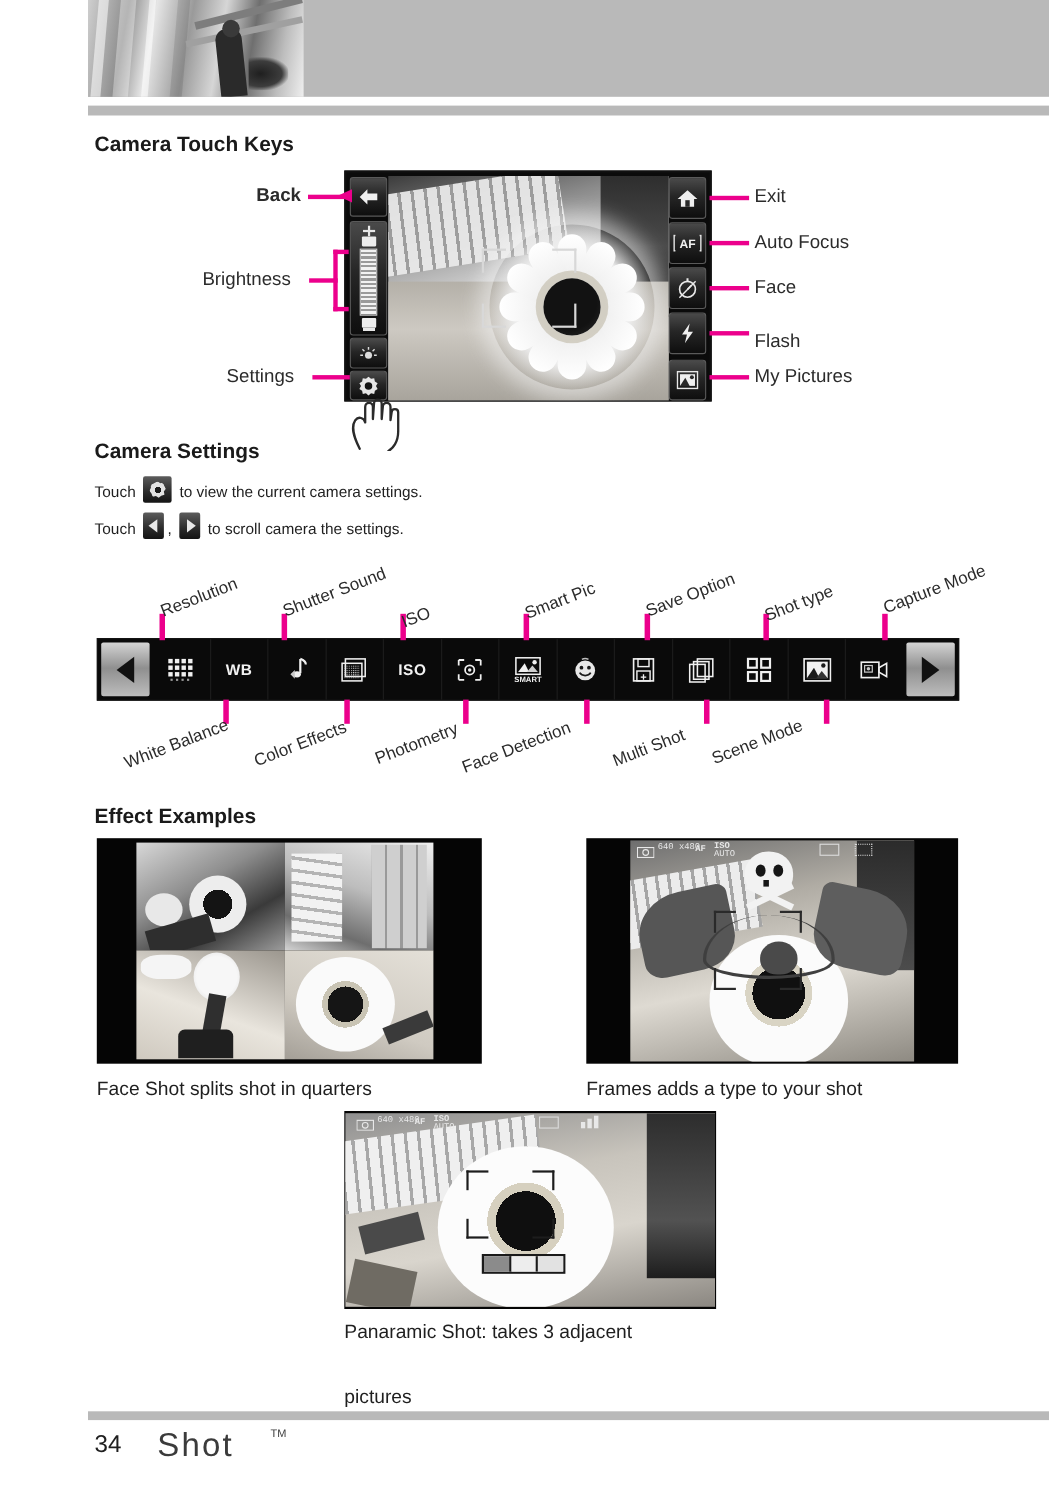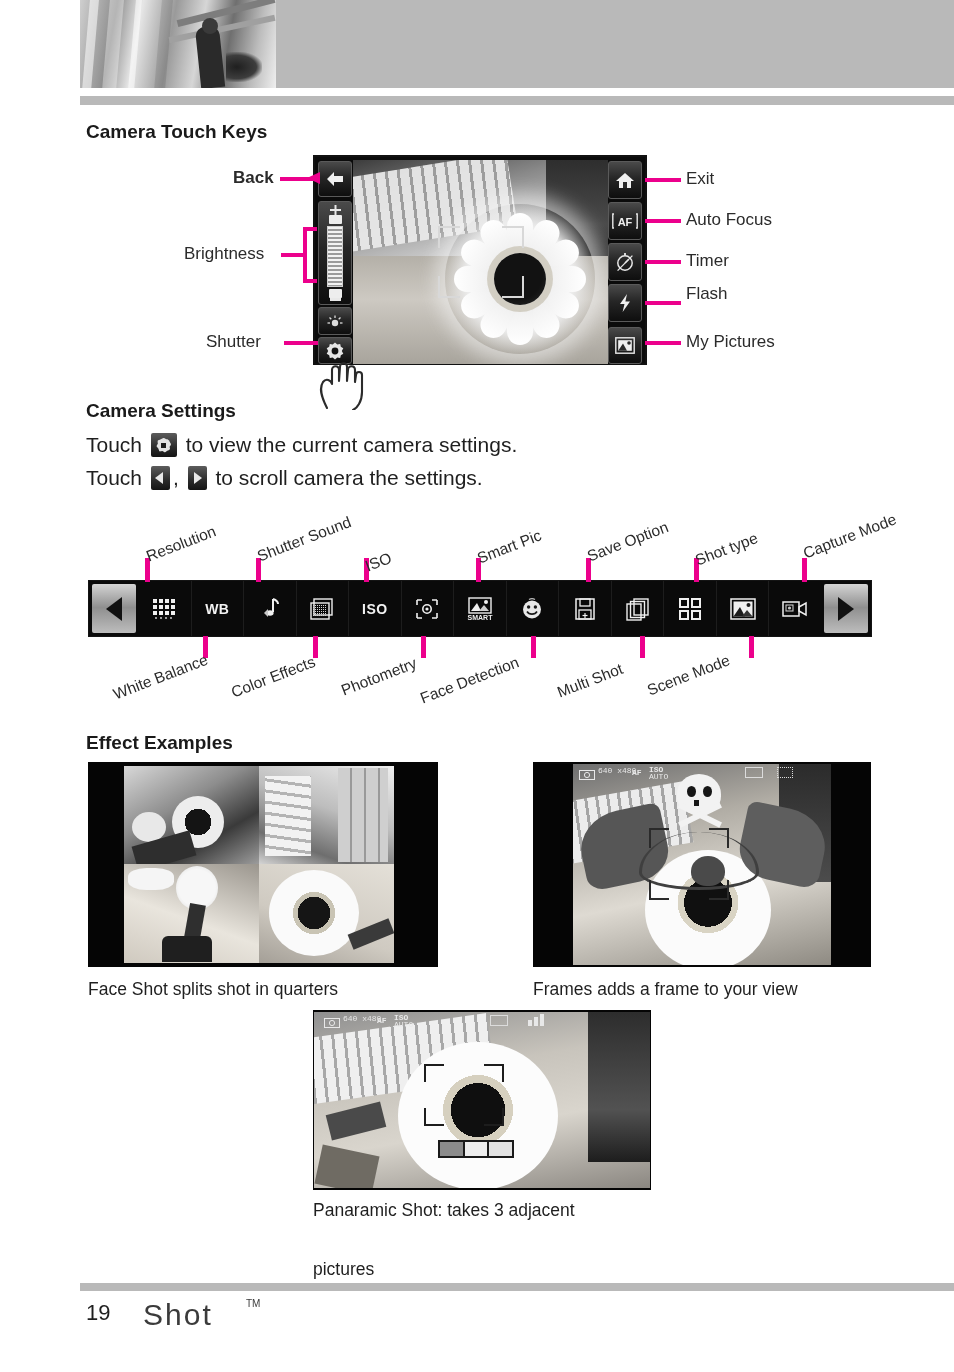--- a/index.html
+++ b/index.html
@@ -153,21 +153,21 @@
   .lead {
     position: absolute; background: #ec008c; height: 4px;
   }
   .lead-v { position: absolute; background: #ec008c; width: 4px; }
   .callout-label {
     position: absolute; font-size: 17px; color: #2b2b2b; white-space: nowrap;
   }
 
   
   .body-line {
-    position: absolute; font-size: 21px; color: #1f1f1f; white-space: nowrap;
+    position: absolute; font-size: 14px; color: #1f1f1f; white-space: nowrap;
   }
   .inline-icon {
     display: inline-block; width: 26px; height: 24px; vertical-align: -5px;
     background: linear-gradient(180deg,#5c5c5c 0%,#2b2b2b 60%,#141414 100%);
     border-radius: 2px; position: relative; margin: 0 3px;
   }
   .inline-icon.gear::after {
     content: ""; position: absolute; left: 50%; top: 50%;
     width: 15px; height: 15px; margin: -7.5px 0 0 -7.5px; border-radius: 50%;
     background: radial-gradient(circle at 50% 50%, #1b1b1b 0 28%, #e2e2e2 28% 70%, #8d8d8d 100%);
@@ -355,33 +355,33 @@
 <svg style="position:absolute; left:304px; top:170px;" width="16" height="16">
     <path d="M16 2 L16 14 L3 8 Z" fill="#ec008c"></path>
   </svg>
 
 <div class="callout-label" style="left:184px; top:244px;">Brightness</div>
 <div class="lead" style="left:281px; top:253px; width:26px;"></div>
 <div class="lead-v" style="left:303px; top:227px; height:56px;"></div>
 <div class="lead" style="left:303px; top:227px; width:14px;"></div>
 <div class="lead" style="left:303px; top:279px; width:14px;"></div>
 
-<div class="callout-label" style="left:206px; top:332px;">Shutter</div>
+<div class="callout-label" style="left:206px; top:332px;">Settings</div>
 <div class="lead" style="left:284px; top:341px; width:34px;"></div>
 
 <div class="callout-label" style="left:686px; top:169px;">Exit</div>
 <div class="lead" style="left:645px; top:178px; width:36px;"></div>
 
 <div class="callout-label" style="left:686px; top:210px;">Auto Focus</div>
 <div class="lead" style="left:645px; top:219px; width:36px;"></div>
 
-<div class="callout-label" style="left:686px; top:251px;">Timer</div>
+<div class="callout-label" style="left:686px; top:251px;">Face</div>
 <div class="lead" style="left:645px; top:260px; width:36px;"></div>
 
-<div class="callout-label" style="left:686px; top:284px;">Flash</div>
+<div class="callout-label" style="left:686px; top:300px;">Flash</div>
 <div class="lead" style="left:645px; top:301px; width:36px;"></div>
 
 <div class="callout-label" style="left:686px; top:332px;">My Pictures</div>
 <div class="lead" style="left:645px; top:341px; width:36px;"></div>
 
 <svg style="position:absolute; left:315px; top:358px;" width="64" height="52">
   <path d="M12 50 C6 38 4 30 8 24 C11 20 16 22 17 26 L17 12 C17 7 24 7 24 12 L24 23 L25 9 C25 4 32 4 32 9 L32 23 L33 12 C33 7 40 7 40 12 L40 24 L41 17 C41 13 47 13 47 17 L47 34 C47 44 42 50 38 52" fill="none" stroke="#2b2b2b" stroke-width="2.1" stroke-linecap="round" stroke-linejoin="round"></path>
 </svg>
 
 <div class="section-heading" style="left:86px; top:400px;">Camera Settings</div>
@@ -645,21 +645,21 @@
         <circle cx="8" cy="7" r="2.6" stroke="#e8e8e8" stroke-width="1" fill="none"></circle>
     </svg>
     <div class="osd" style="left:25px;top:2px;">640 x480</div>
     <div class="osd" style="left:59px;top:4px;font-weight:bold;">AF</div>
     <div class="osd" style="left:76px;top:1px;font-weight:bold;">ISO</div>
     <div class="osd" style="left:76px;top:8px;">AUTO</div>
     <div class="osd-box" style="left:172px;top:3px;width:18px;height:11px;"></div>
     <div class="osd-box" style="left:204px;top:3px;width:16px;height:11px;border-style:dotted;"></div>
   </div>
 </div>
-<div class="caption" style="left:533px; top:979px;">Frames adds a frame to your view</div>
+<div class="caption" style="left:533px; top:979px;">Frames adds a type to your shot</div>
 
 <div class="photo-frame" style="left:313px; top:1010px; width:338px; height:180px;">
   <div style="position:absolute;left:1px;top:2px;width:336px;height:176px;overflow:hidden;
        background:linear-gradient(170deg,#8f8f8f 0%,#c8c4bc 35%,#d9d5cd 62%,#8b8781 100%);">
     <div style="position:absolute;left:-12px;top:14px;width:190px;height:66px;
          background:repeating-linear-gradient(92deg,#efefef 0 9px,#a8a8a8 9px 12px);transform:rotate(-8deg);"></div>
     <div style="position:absolute;right:0;top:0;width:62px;height:150px;background:linear-gradient(180deg,#2d2d2d,#525252 65%,#1d1d1d);"></div>
     <div style="position:absolute;left:84px;top:30px;width:160px;height:148px;border-radius:50%;
          background:radial-gradient(circle at 50% 46%,#0f0f0f 0 24%,#d6d0bf 24% 31%,#fcfcfc 31% 72%,rgba(252,252,252,0) 80%);"></div>
     <div style="position:absolute;left:14px;top:96px;width:56px;height:26px;background:#4a4a4a;transform:rotate(-14deg);"></div>
@@ -691,15 +691,15 @@
       <rect x="0" y="6" width="4" height="6" fill="#e8e8e8"></rect>
         <rect x="6" y="3" width="4" height="9" fill="#e8e8e8"></rect>
         <rect x="12" y="0" width="4" height="12" fill="#e8e8e8"></rect>
     </svg>
   </div>
 </div>
 <div class="caption" style="left:313px; top:1200px;">Panaramic Shot: takes 3 adjacent</div>
 <div class="caption" style="left:313px; top:1259px;">pictures</div>
 
 <div id="footer-rule"></div>
-<div id="page-num">19</div>
+<div id="page-num">34</div>
 <div id="brand">Shot</div>
 <div id="brand-tm">TM</div>
 
 </body></html>

